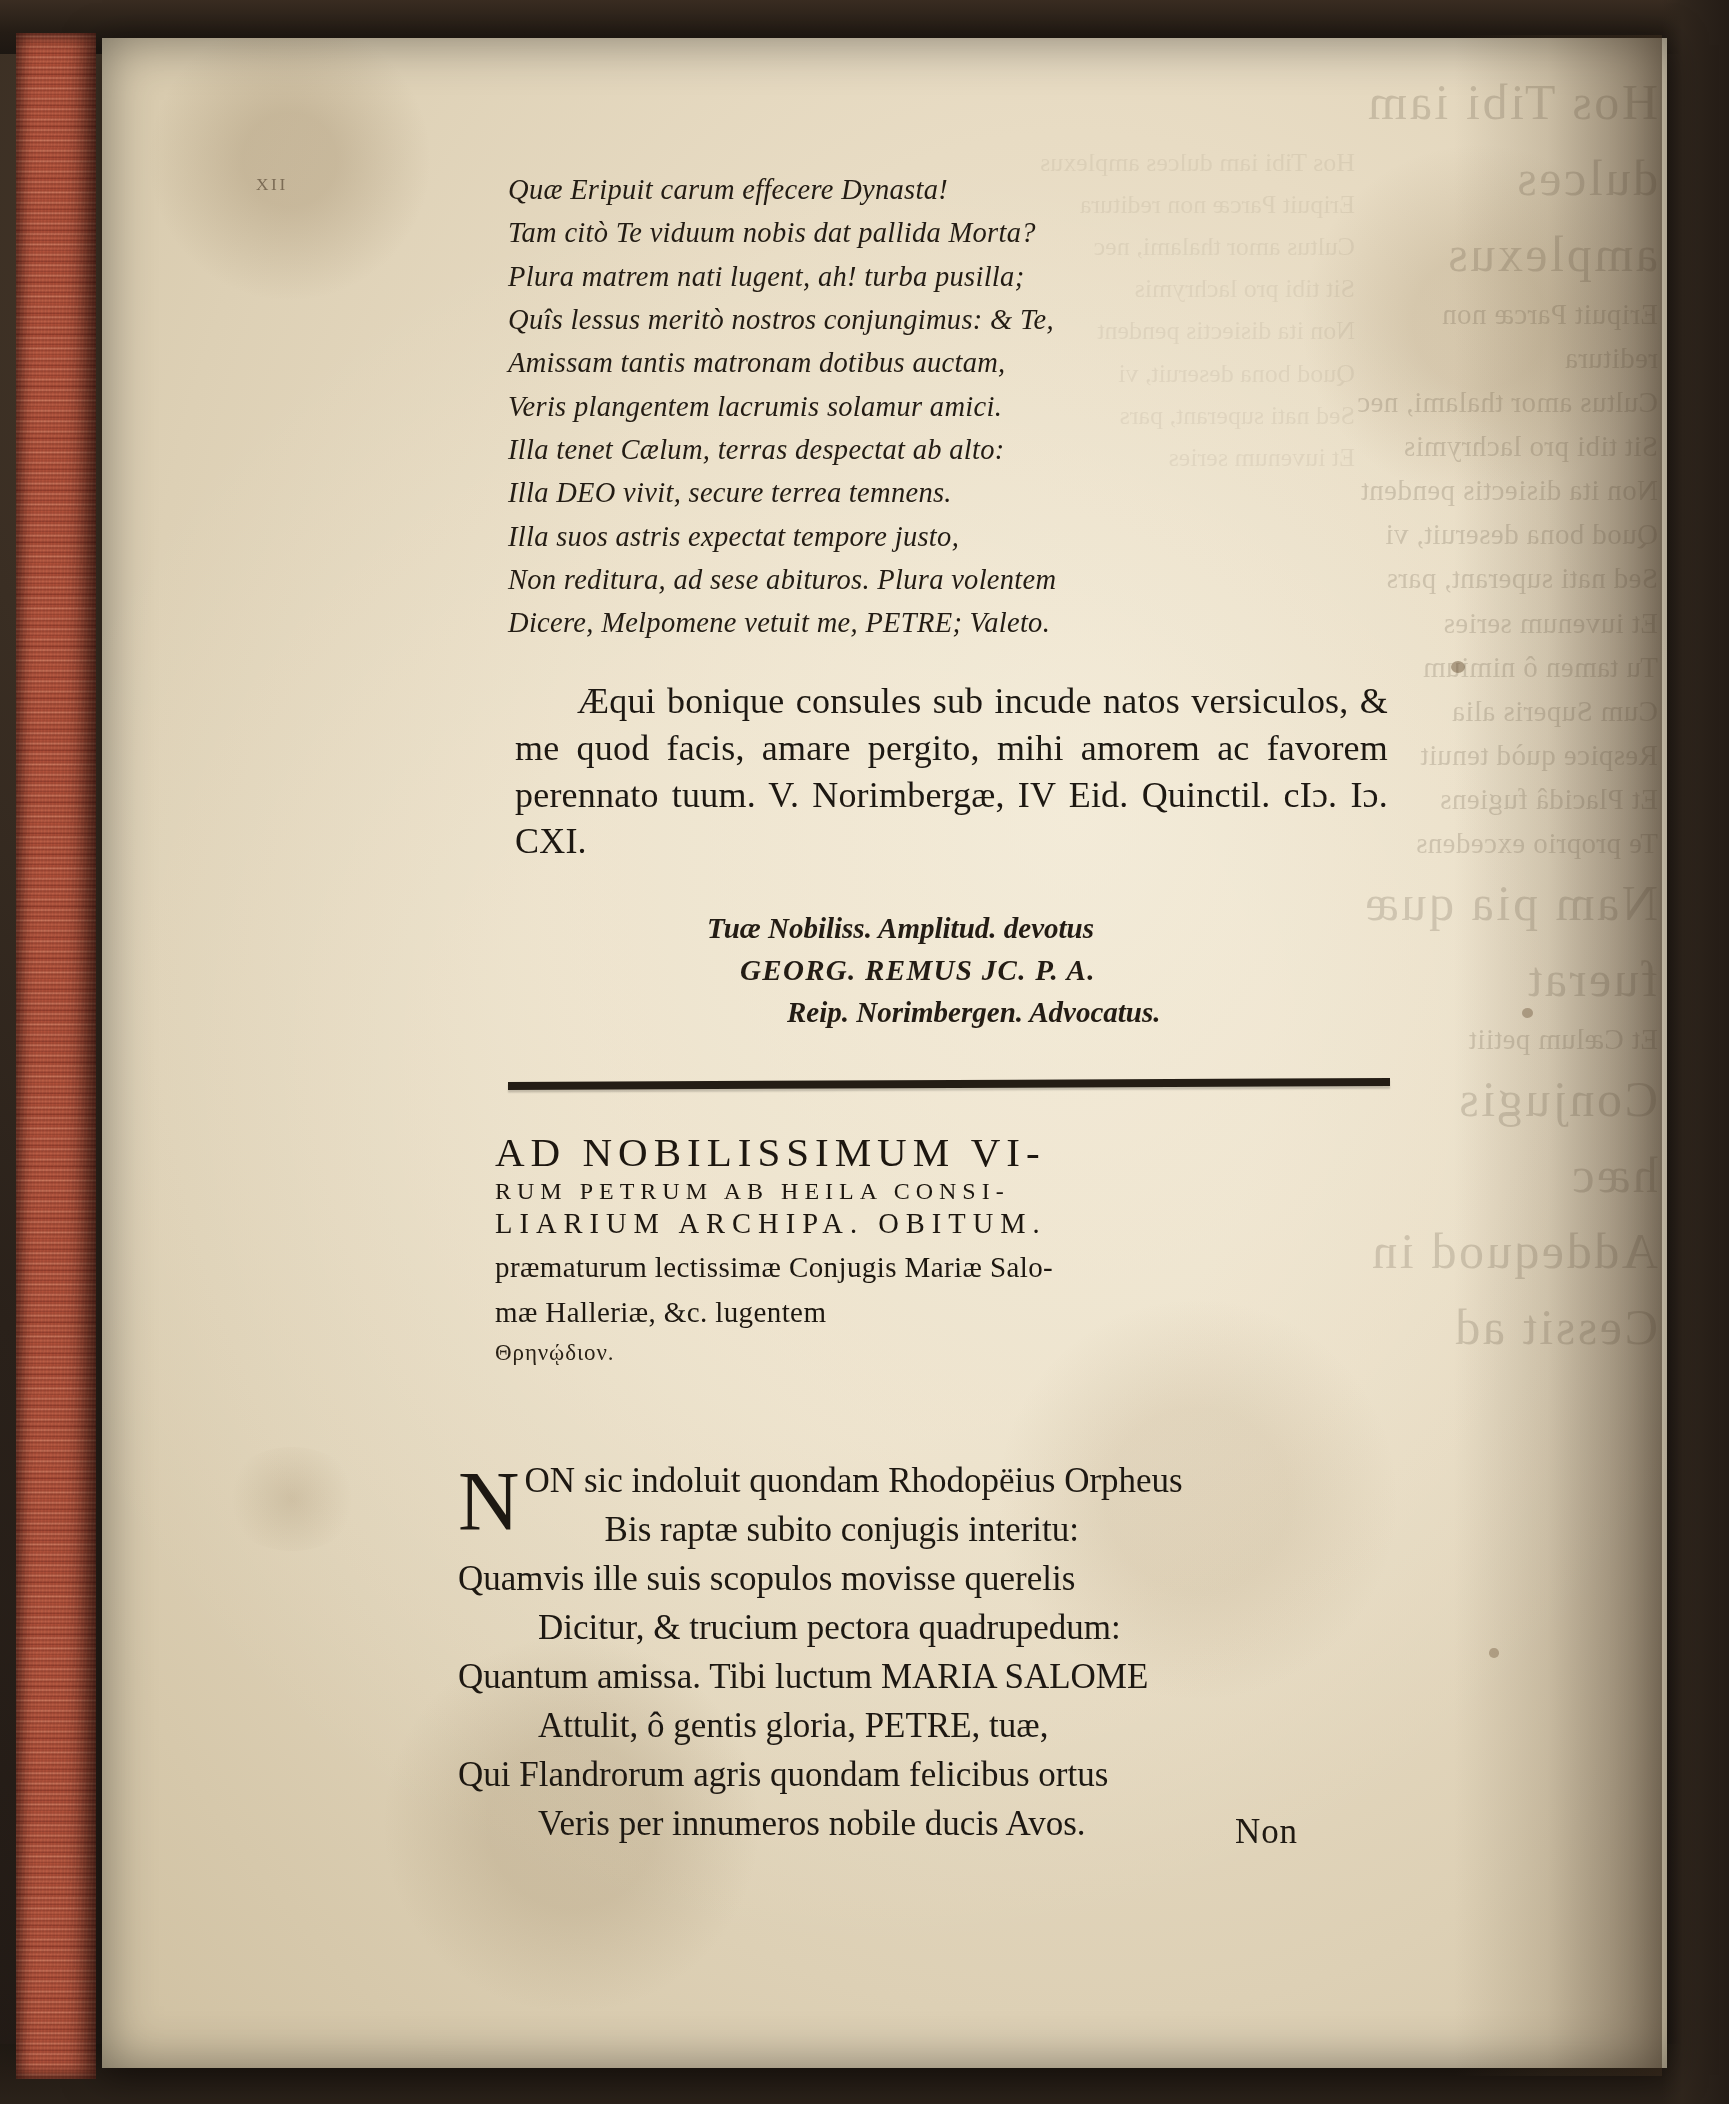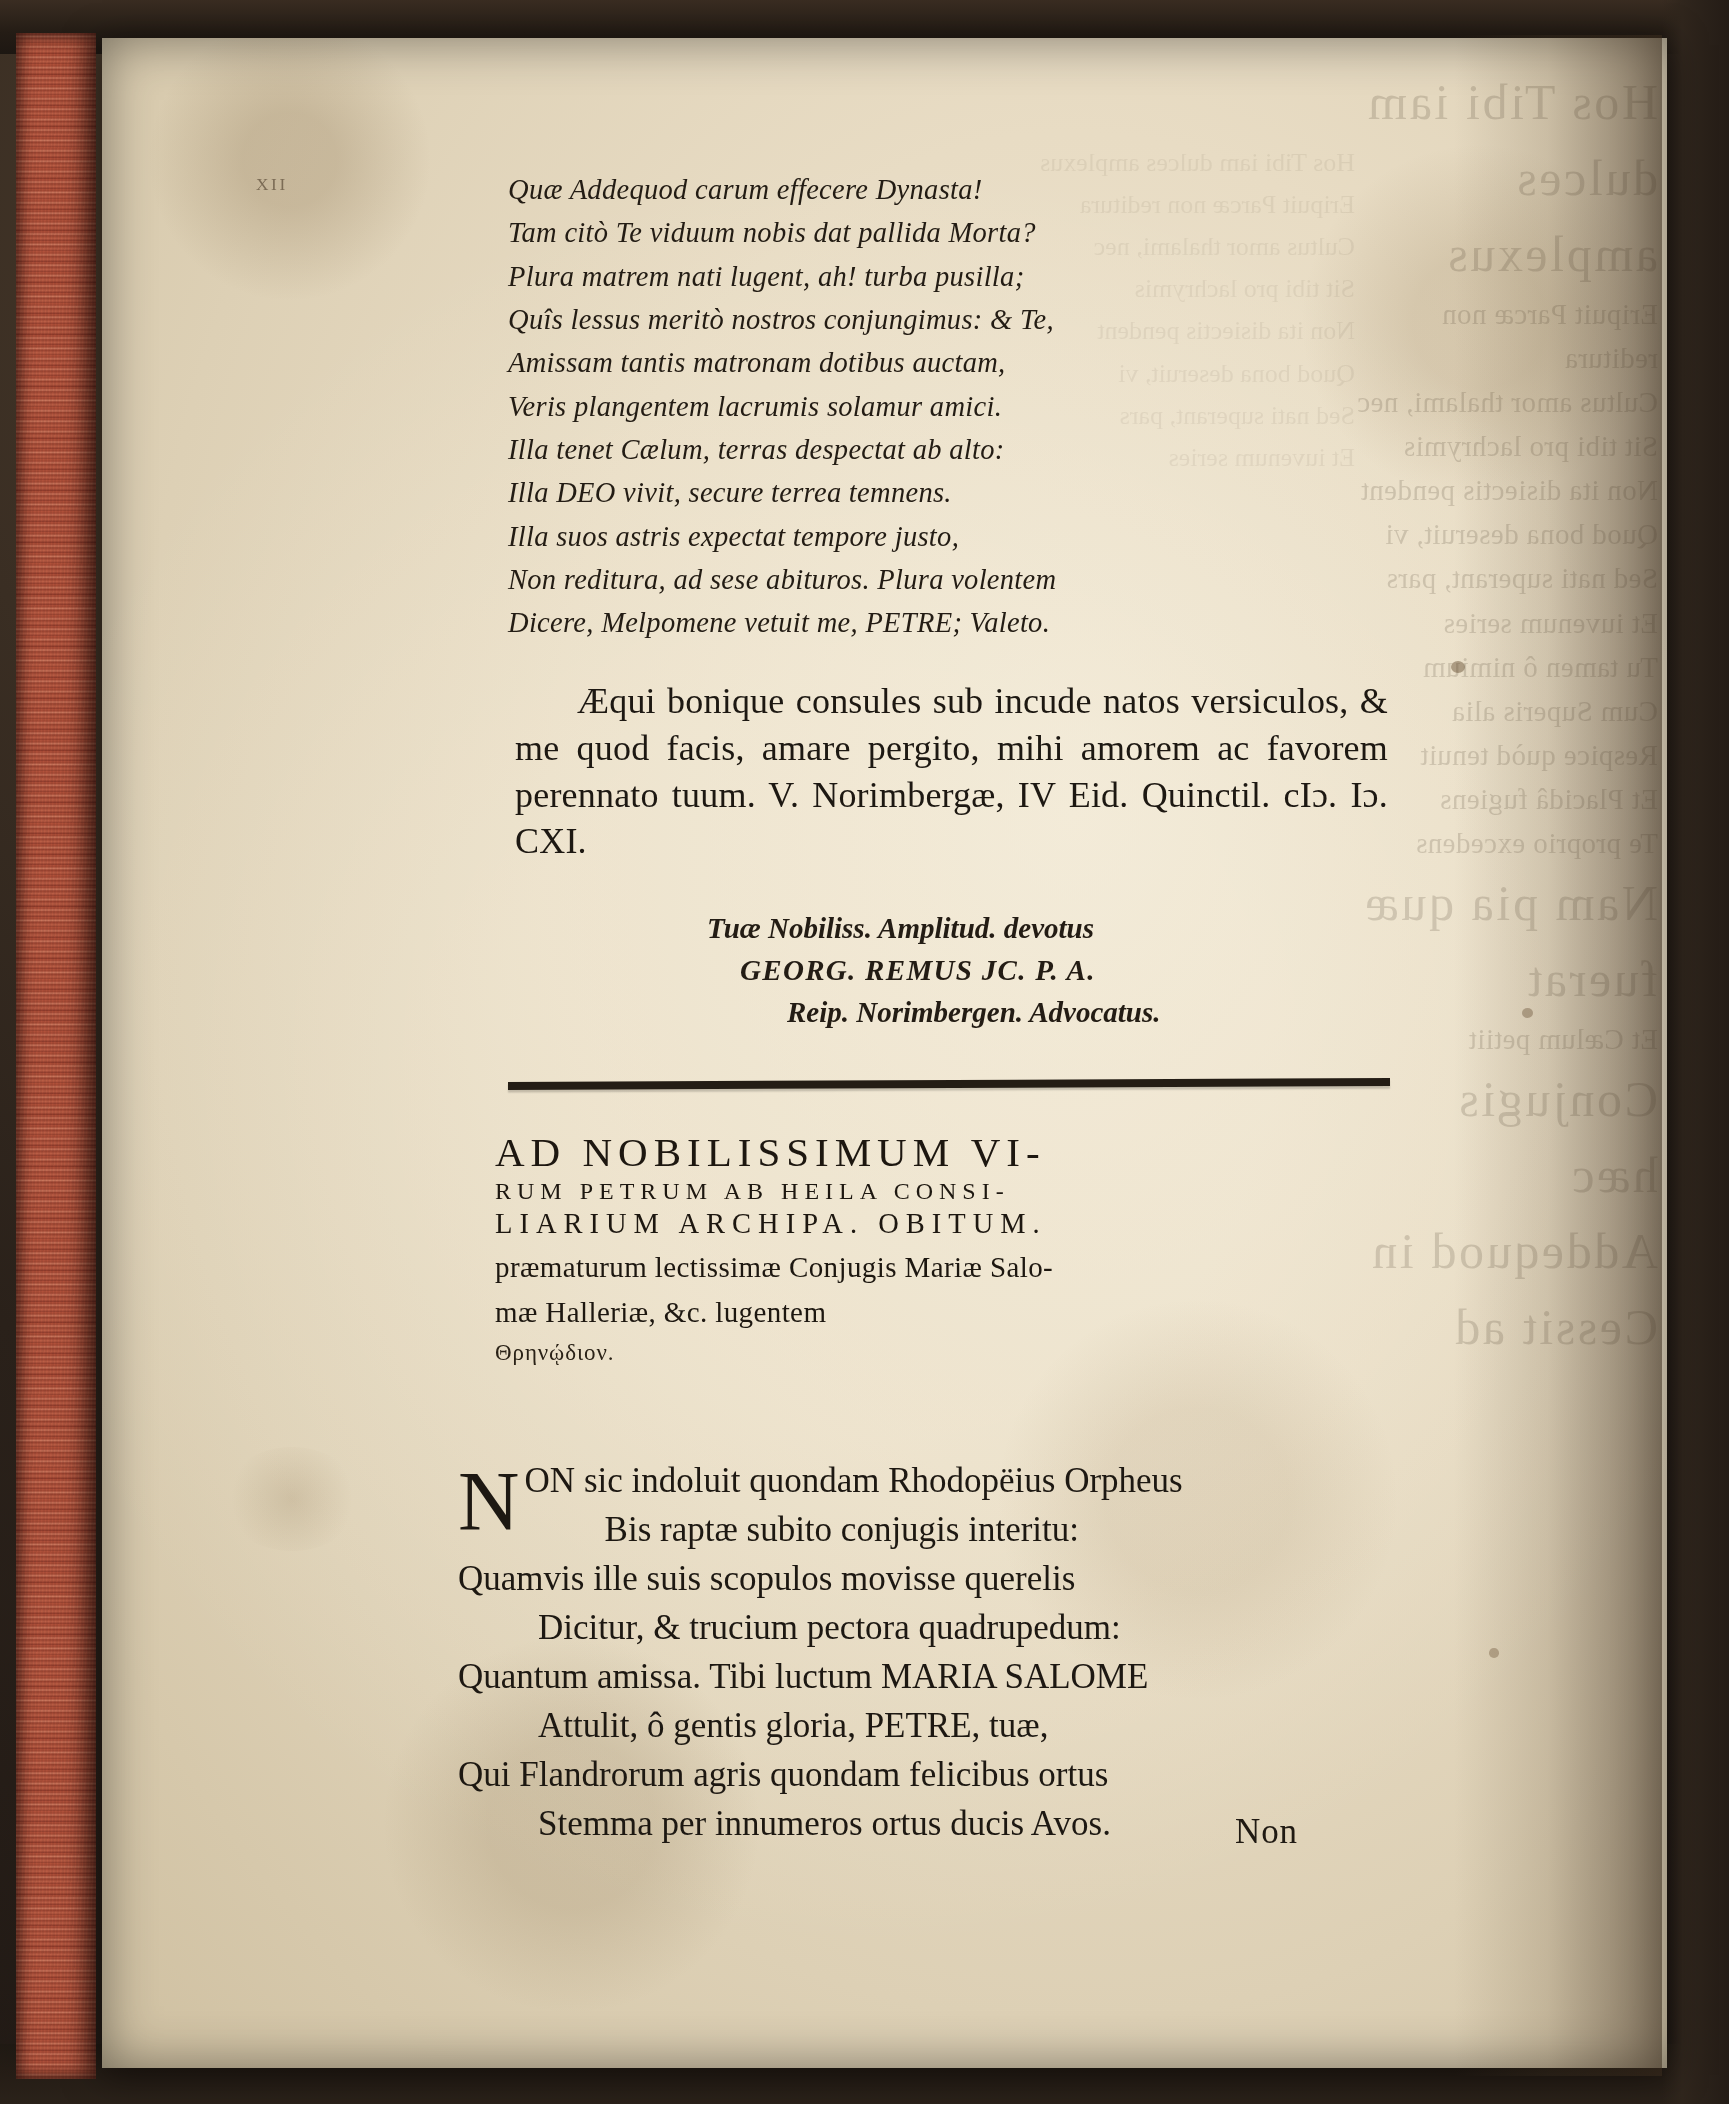--- a/index.html
+++ b/index.html
@@ -324,21 +324,21 @@
     <div class="spot" style="left:1349px;top:623px;width:14px;height:12px;background:rgba(96,72,42,.45);"></div>
     <div class="spot" style="left:1420px;top:970px;width:11.2px;height:10.4px;background:rgba(96,72,42,.38);"></div>
     <div class="spot" style="left:1387px;top:1610px;width:9.5px;height:9.5px;background:rgba(96,72,42,.35);"></div>
     <div class="spot" style="left:121px;top:1409px;width:138px;height:104px;background:radial-gradient(circle,rgba(120,94,56,.16) 0%,rgba(0,0,0,0) 70%);"></div>
 
     <div class="content">
 
       <div class="folio-mark">XII</div>
 
       <div class="verse-italic">
-        <div class="ln">Quæ Addequod carum effecere Dynasta!</div>
+        <div class="ln">Quæ Eripuit carum effecere Dynasta!</div>
         <div class="ln">Tam citò Te viduum nobis dat pallida Morta?</div>
         <div class="ln">Plura matrem nati lugent, ah! turba pusilla;</div>
         <div class="ln">Quîs lessus meritò nostros conjungimus: &amp; Te,</div>
         <div class="ln">Amissam tantis matronam dotibus auctam,</div>
         <div class="ln">Veris plangentem lacrumis solamur amici.</div>
         <div class="ln">Illa tenet Cælum, terras despectat ab alto:</div>
         <div class="ln">Illa DEO vivit, secure terrea temnens.</div>
         <div class="ln">Illa suos astris expectat tempore justo,</div>
         <div class="ln">Non reditura, ad sese abituros. Plura volentem</div>
         <div class="ln">Dicere, Melpomene vetuit me, PETRE; Valeto.</div>
@@ -367,21 +367,21 @@
 
       <div class="poem">
         <span class="dropcap">N</span>
         <div class="v">ON sic indoluit quondam Rhodopëius Orpheus</div>
         <div class="v"><span class="ind"></span><span>Bis raptæ subito conjugis interitu:</span></div>
         <div class="v">Quamvis ille suis scopulos movisse querelis</div>
         <div class="v"><span class="ind"></span><span>Dicitur, &amp; trucium pectora quadrupedum:</span></div>
         <div class="v">Quantum amissa. Tibi luctum MARIA SALOME</div>
         <div class="v"><span class="ind"></span><span>Attulit, ô gentis gloria, PETRE, tuæ,</span></div>
         <div class="v">Qui Flandrorum agris quondam felicibus ortus</div>
-        <div class="v"><span class="ind"></span><span>Stemma per innumeros ortus ducis Avos.</span></div>
+        <div class="v"><span class="ind"></span><span>Veris per innumeros nobile ducis Avos.</span></div>
       </div>
 
       <div class="catchword">Non</div>
 
     </div>
   </div>
 
   <div class="gutter"></div>
 </div>
 

